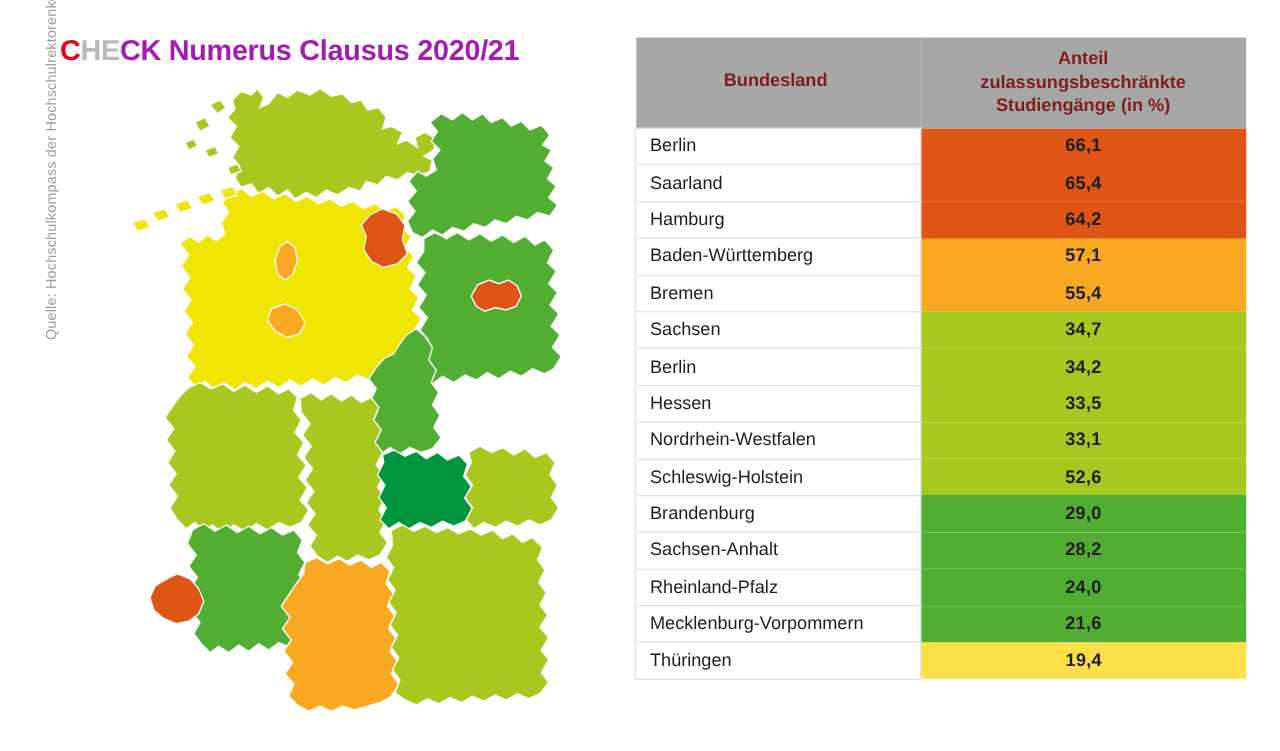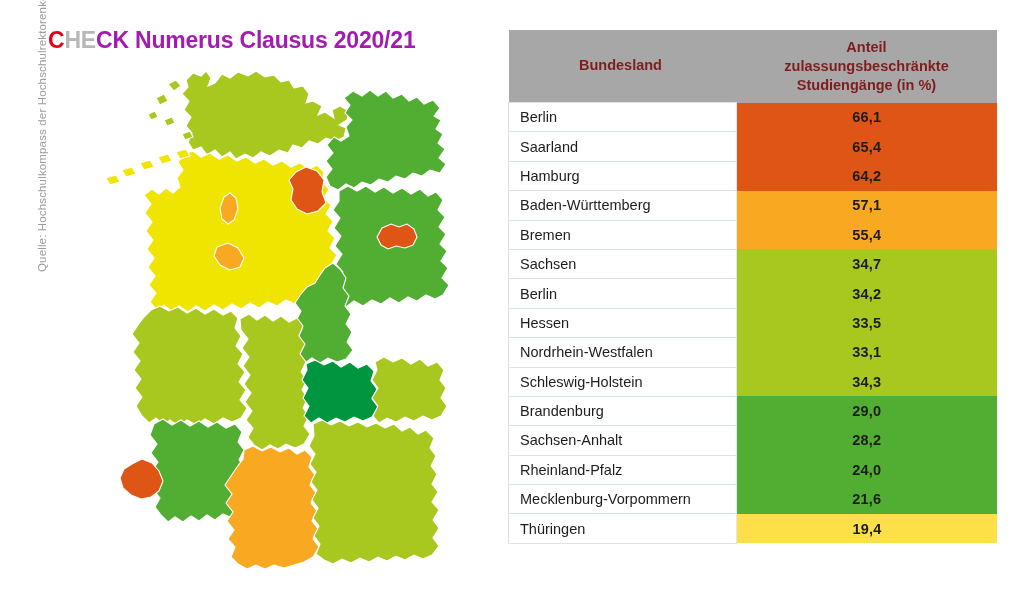--- a/index.html
+++ b/index.html
@@ -270,21 +270,21 @@
       <tr>
         <td class="cell-state">Hessen</td>
         <td class="cell-value" style="background: rgb(169, 200, 31);">33,5</td>
       </tr>
       <tr>
         <td class="cell-state">Nordrhein-Westfalen</td>
         <td class="cell-value" style="background: rgb(169, 200, 31);">33,1</td>
       </tr>
       <tr>
         <td class="cell-state">Schleswig-Holstein</td>
-        <td class="cell-value" style="background: rgb(169, 200, 31);">34,3</td>
+        <td class="cell-value" style="background: rgb(169, 200, 31);">52,6</td>
       </tr>
       <tr>
         <td class="cell-state">Brandenburg</td>
         <td class="cell-value" style="background: rgb(82, 174, 50);">29,0</td>
       </tr>
       <tr>
         <td class="cell-state">Sachsen-Anhalt</td>
         <td class="cell-value" style="background: rgb(82, 174, 50);">28,2</td>
       </tr>
       <tr>

